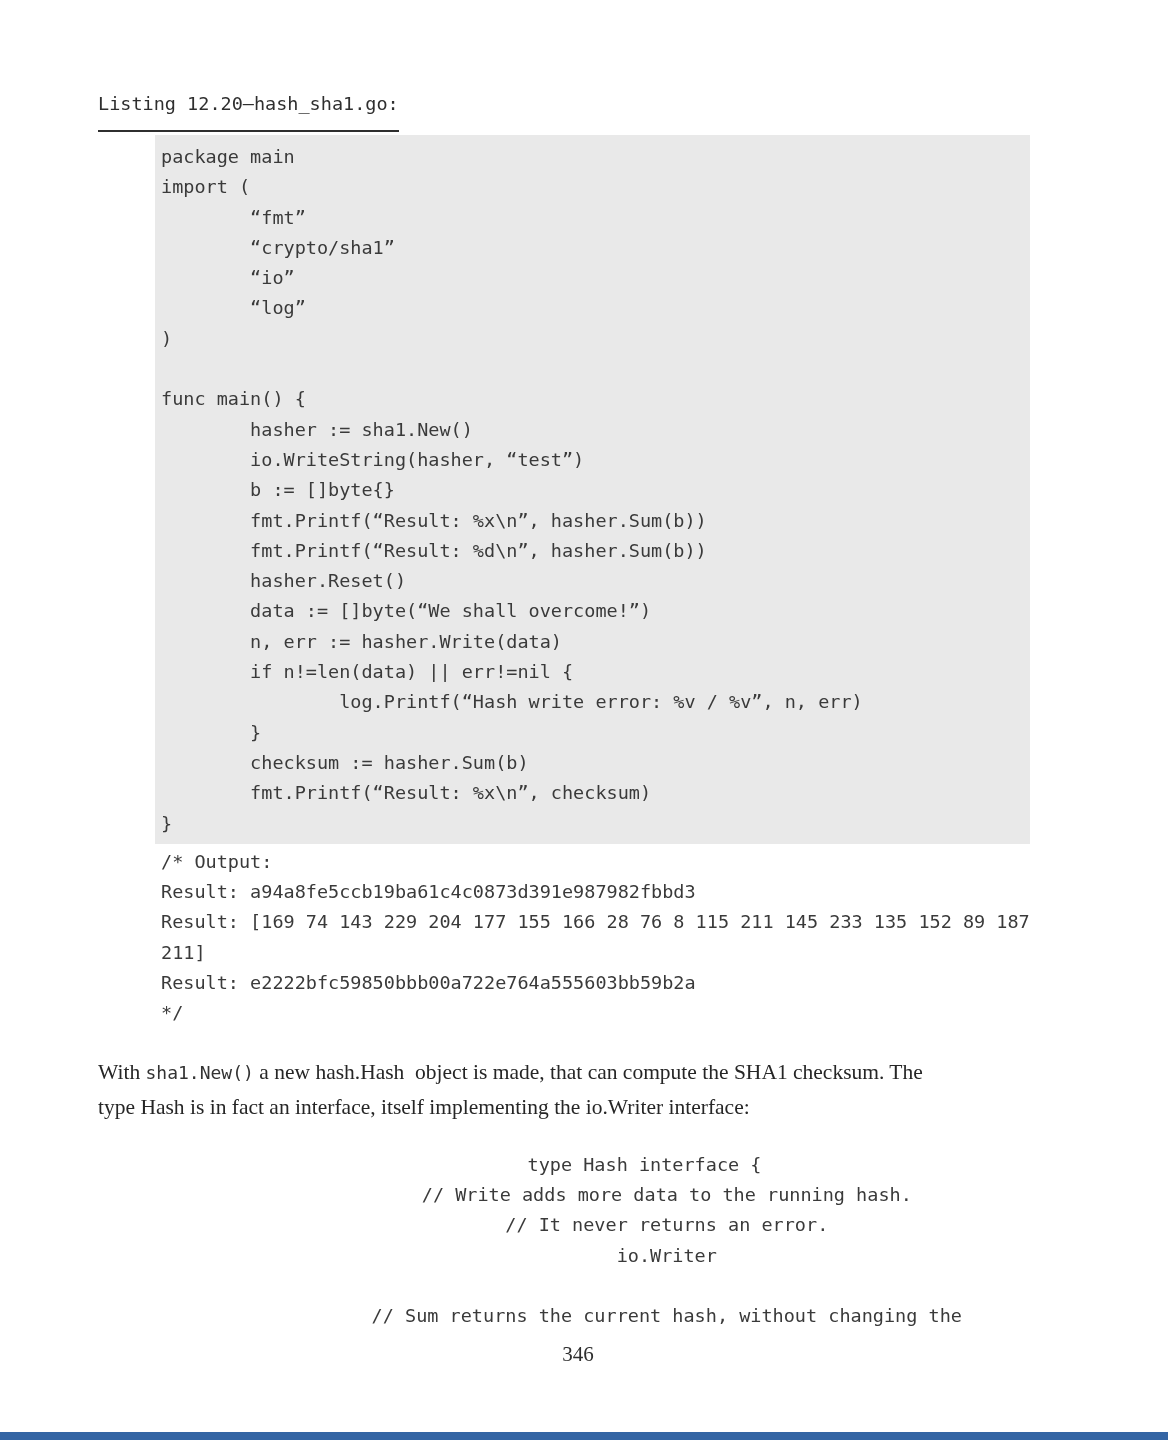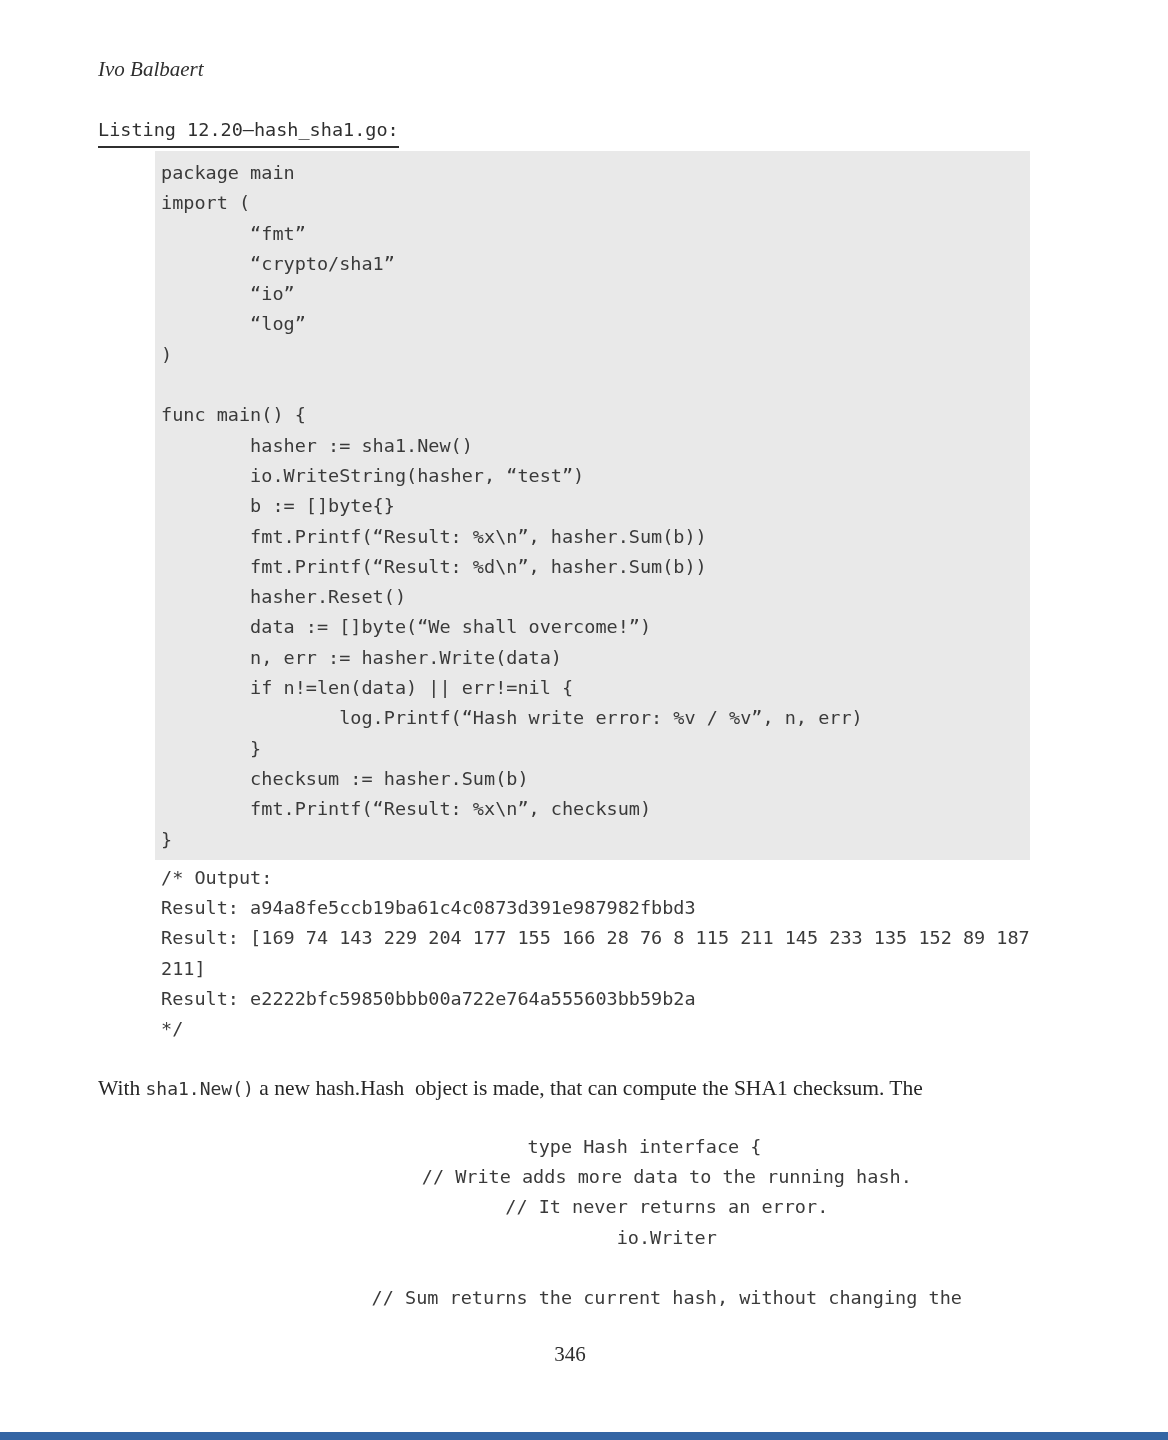--- a/index.html
+++ b/index.html
@@ -25,21 +25,21 @@
   }
   .listing-title {
     margin-top: 34px;
     line-height: 28px;
   }
   .listing-title .underline {
     font-family: "DejaVu Sans Mono", monospace;
     font-size: 18.5px;
     color: #2f2f2f;
     border-bottom: 2px solid #2f2f2f;
-    padding-bottom: 2px;
+    padding-bottom: 12px;
     display: inline-block;
   }
   .code-indent {
     margin-left: 57px;
   }
   .code-box {
     background: #e9e9e9;
     width: 875px;
     box-sizing: border-box;
     padding: 7px 12px 5px 6px;
@@ -74,41 +74,40 @@
   .interface-wrap {
     margin-top: 26px;
     text-align: center;
   }
   pre.interface {
     margin: 0 0 0 6px;
   }
   .page-number {
     position: absolute;
     top: 1342px;
-    left: 4px;
+    left: 12px;
     width: 1132px;
     text-align: center;
     font-size: 21px;
     color: #2f2f2f;
   }
   .bottom-bar {
     position: absolute;
     left: 0;
     bottom: 0;
     width: 1168px;
     height: 8px;
     background: #3465a4;
   }
 </style>
 </head>
 <body>
 
 <div class="page">
 
-  <div class="author">Ivo Balbaert</div>
 
   <div class="listing-title">
     <span class="underline">Listing 12.20—hash_sha1.go:</span>
   </div>
 
   <div class="code-indent">
     <div class="code-box">
       <pre class="code">package main
 import (
         “fmt”
@@ -134,21 +133,21 @@
 }</pre>
     </div>
     <pre class="code output">/* Output:
 Result: a94a8fe5ccb19ba61c4c0873d391e987982fbbd3
 Result: [169 74 143 229 204 177 155 166 28 76 8 115 211 145 233 135 152 89 187
 211]
 Result: e2222bfc59850bbb00a722e764a555603bb59b2a
 */</pre>
   </div>
 
-  <p class="para"><span>With </span><span class="inline-code">sha1.New()</span><span> a new hash.Hash&nbsp; object is made, that can compute the SHA1 checksum. The</span></p>
+  <p class="para"><span>With </span><span class="inline-code">sha1.New()</span><span> a new hash.Hash&nbsp; object is made, that can compute the SHA1 checksum. The</span><span class="block">type Hash is in fact an interface, itself implementing the io.Writer interface:</span></p>
 
   <div class="code-indent interface-wrap">
     <pre class="code interface">type Hash interface {
     // Write adds more data to the running hash.
     // It never returns an error.
     io.Writer
 
     // Sum returns the current hash, without changing the</pre>
   </div>
 

